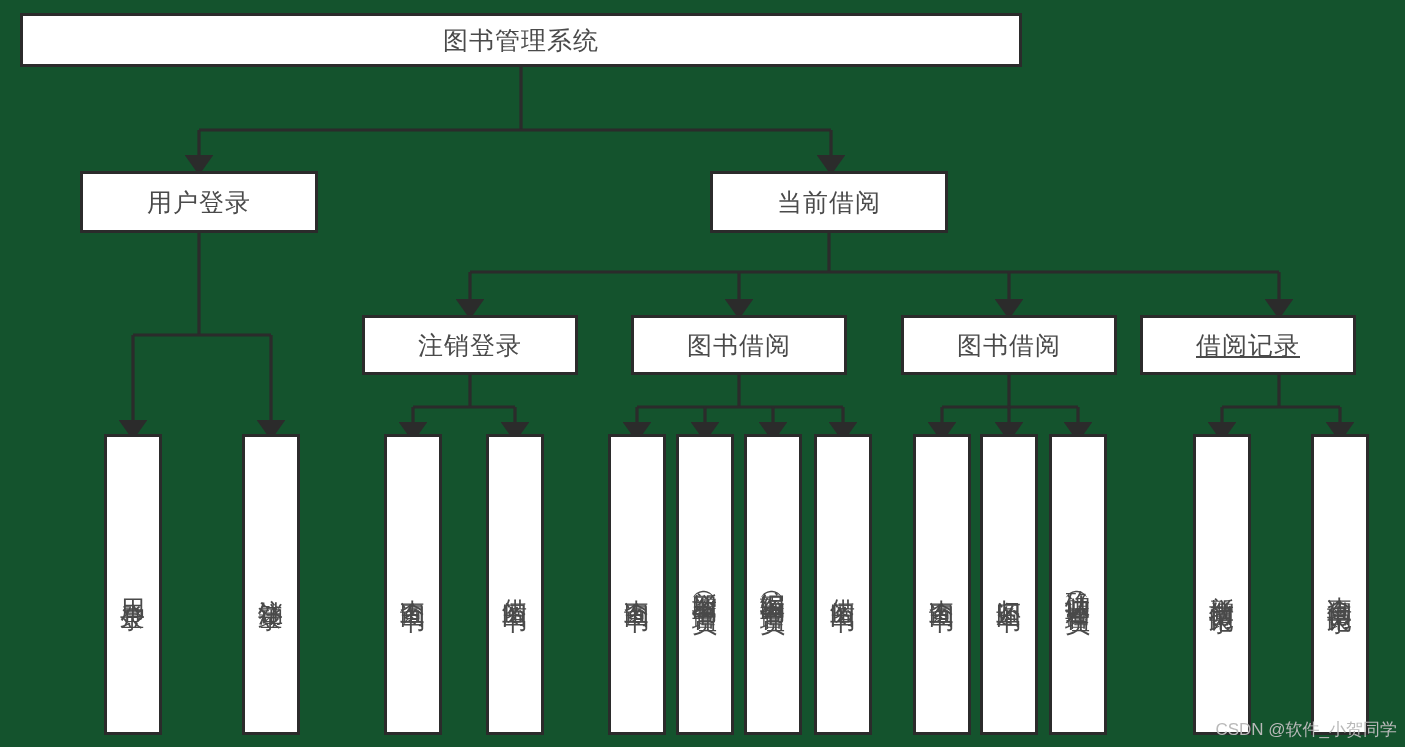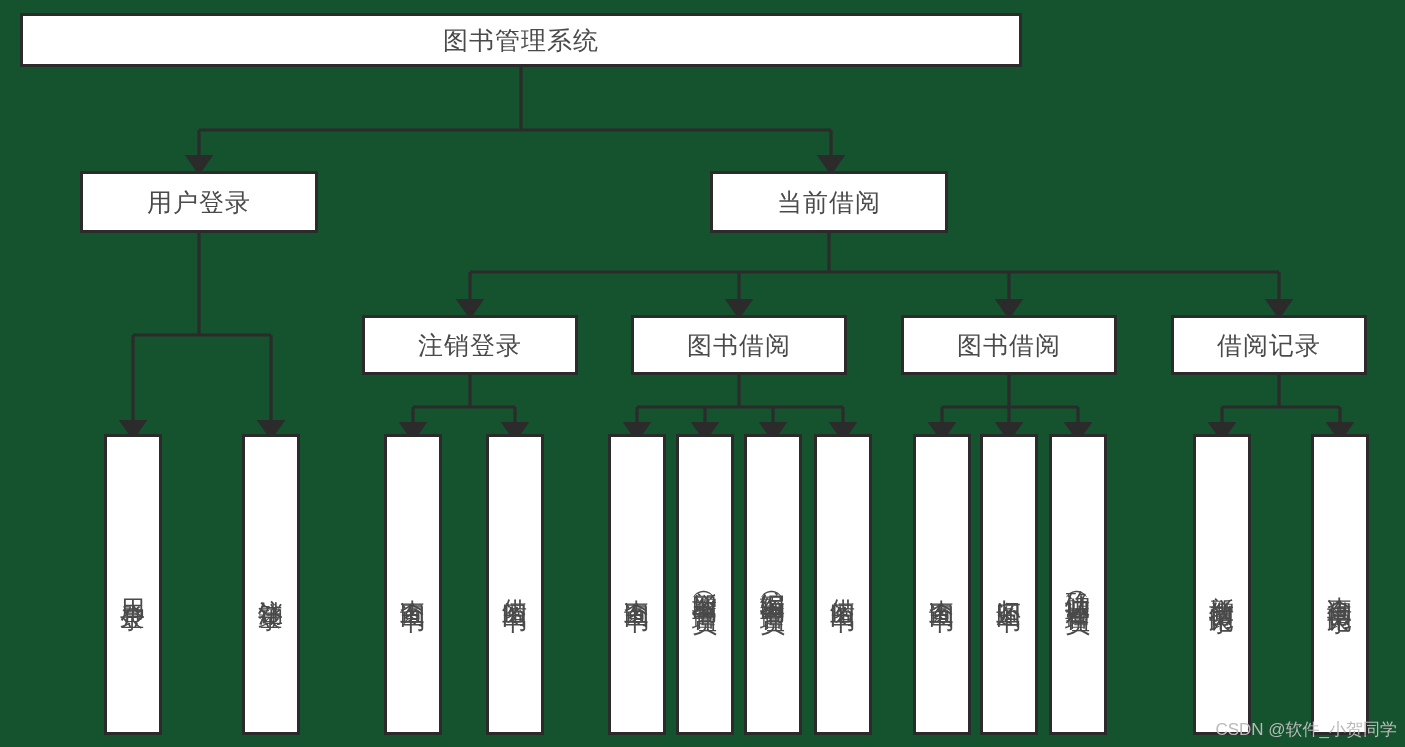--- a/index.html
+++ b/index.html
@@ -85,21 +85,21 @@
 
   <div class="node h" style="left:362px;top:315px;width:216px;height:60px;">
     <span>注销登录</span>
   </div>
   <div class="node h" style="left:631px;top:315px;width:216px;height:60px;">
     <span>图书借阅</span>
   </div>
   <div class="node h" style="left:901px;top:315px;width:216px;height:60px;">
     <span>图书借阅</span>
   </div>
-  <div class="node h" style="left:1171px;top:315px;width:196px;height:60px;">
+  <div class="node h" style="left:1140px;top:315px;width:216px;height:60px;text-decoration:underline;">
     <span>借阅记录</span>
   </div>
 
   <div class="node v" style="left:104px;top:434px;width:58px;height:301px;">
     <span>用户登录</span>
   </div>
   <div class="node v" style="left:242px;top:434px;width:58px;height:301px;">
     <span>注销登录</span>
   </div>
 

